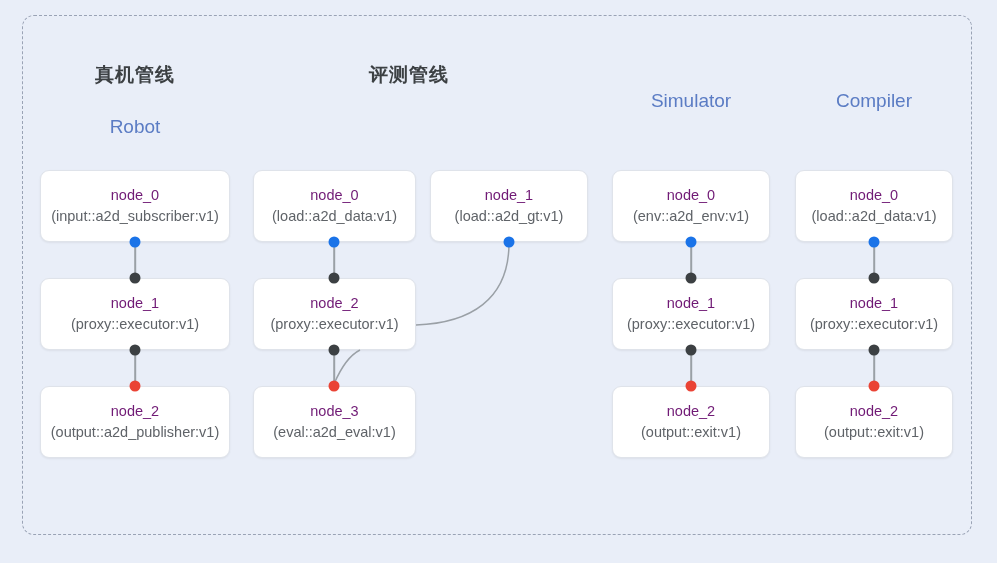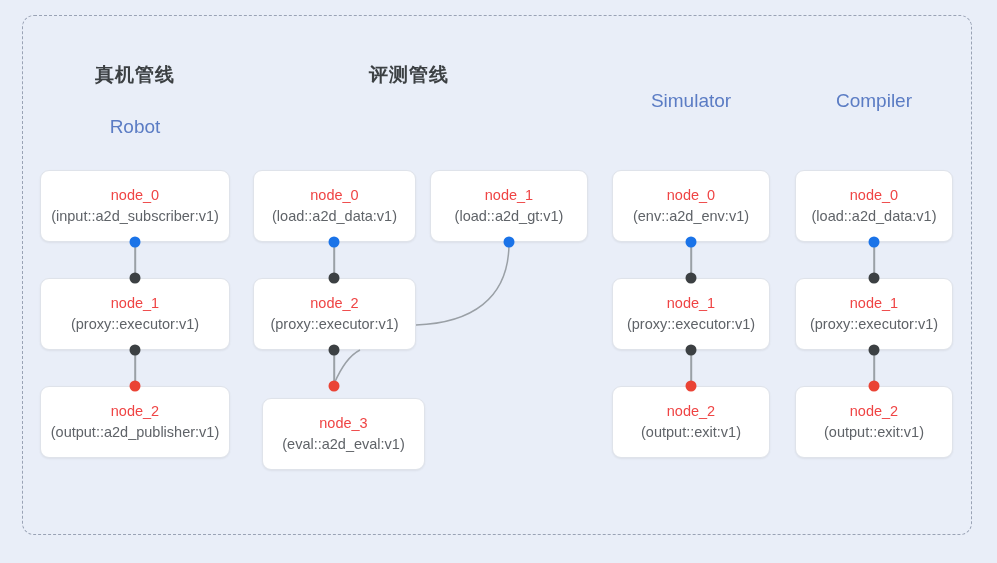--- a/index.html
+++ b/index.html
@@ -65,21 +65,21 @@
     border-radius: 9px;
     box-sizing: border-box;
     box-shadow: 0 1px 2px rgba(60,64,67,0.08);
     display: flex;
     flex-direction: column;
     align-items: center;
     justify-content: center;
   }
   .node .nname {
     font-size: 14.5px;
-    color: #ef4444;
+    color: #701a75;
     line-height: 1.45;
     white-space: nowrap;
   }
   .node .ntype {
     font-size: 14.5px;
     color: #5f6368;
     line-height: 1.45;
     white-space: nowrap;
   }
 
@@ -165,21 +165,21 @@
         <div class="ntype">(load::a2d_data:v1)</div>
       </div>
       <div class="node" style="left: 430px; top: 170px; width: 158px; height: 72px;">
         <div class="nname">node_1</div>
         <div class="ntype">(load::a2d_gt:v1)</div>
       </div>
       <div class="node" style="left: 253px; top: 278px; width: 163px; height: 72px;">
         <div class="nname">node_2</div>
         <div class="ntype">(proxy::executor:v1)</div>
       </div>
-      <div class="node" style="left: 262px; top: 386px; width: 163px; height: 72px; margin-top: 12px;">
+      <div class="node" style="left: 253px; top: 386px; width: 163px; height: 72px;">
         <div class="nname">node_3</div>
         <div class="ntype">(eval::a2d_eval:v1)</div>
       </div>
       <div class="dot out" style="left: 334px; top: 242px;"></div>
       <div class="dot in" style="left: 334px; top: 278px;"></div>
       <div class="dot in" style="left: 334px; top: 350px;"></div>
       <div class="dot term" style="left: 334px; top: 386px;"></div>
       <div class="dot out" style="left: 509px; top: 242px;"></div>
       <div class="col-head" style="left: 596px; top: 62px; width: 190px;">
         <div class="en">Simulator</div>

